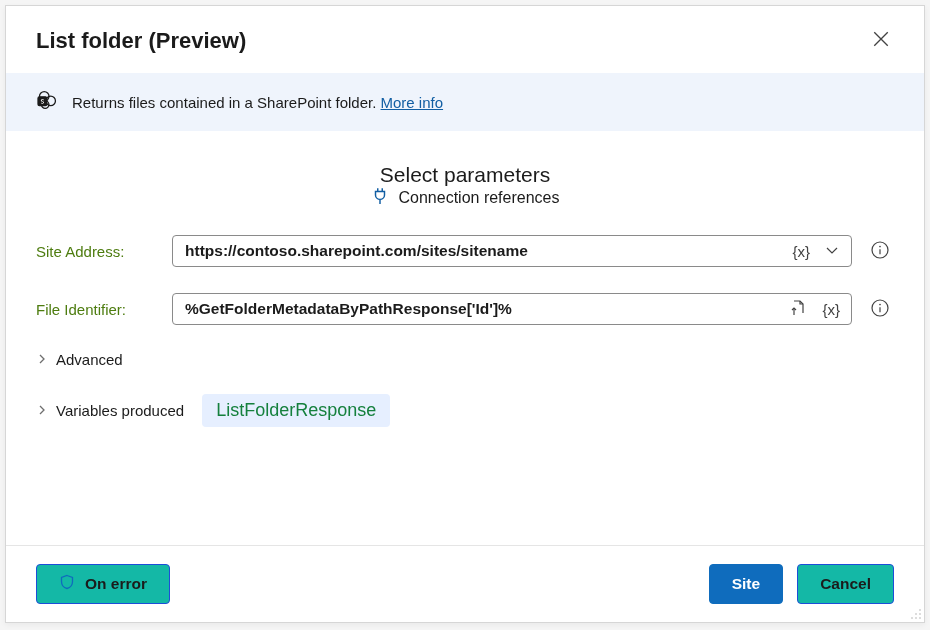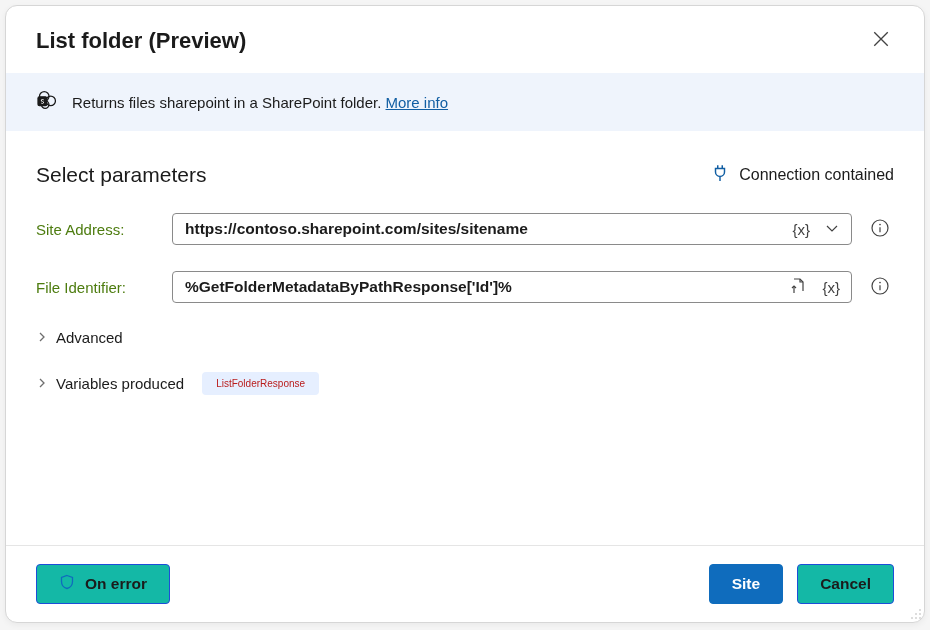--- a/index.html
+++ b/index.html
@@ -11,21 +11,21 @@
       justify-content: center;
       padding: 0;
       width: 930px;
       height: 630px;
     }
     .dialog {
       width: 920px;
       height: 618px;
       background: #fff;
       border: 1px solid #d6d6d6;
-      border-radius: 12px;
+      border-radius: 0;
       margin: 5px;
       display: flex;
       flex-direction: column;
       box-shadow: 0 2px 6px rgba(0,0,0,.05);
       position: relative;
       overflow: hidden;
     }
     .header {
       display: flex;
       align-items: center;
@@ -64,20 +64,21 @@
       flex: 1;
       padding: 20px 30px 0 30px;
       overflow: auto;
     }
     .params-header-row {
       display: flex;
       justify-content: space-between;
       align-items: center;
       margin-top: 12px;
       margin-bottom: 26px;
+      flex-direction: column;
     }
     .section-title {
       font-size: 21px;
       font-weight: 400;
       color: #1b1b1b;
     }
     .conn-ref {
       display: flex;
       align-items: center;
       gap: 10px;
@@ -146,24 +147,24 @@
       cursor: pointer;
       font-size: 15px;
       color: #1b1b1b;
       text-align: center;
     }
     .collapsible .chev {
       color: #6e6e6e;
     }
     .chip {
       background: #e6efff;
-      color: #b91c1c;
+      color: #15803d;
       padding: 6px 14px;
       border-radius: 4px;
-      font-size: 10px;
+      font-size: 18px;
       margin-left: 10px;
     }
     .footer {
       border-top: 1px solid #e5e5e5;
       padding: 18px 30px;
       display: flex;
       align-items: center;
       gap: 14px;
     }
     .btn {
@@ -218,37 +219,37 @@
     <span>
       <svg width="22" height="22" viewBox="0 0 24 24" fill="none" stroke="#1b1b1b" stroke-width="1.4">
         <circle cx="9" cy="8" r="5.2"></circle>
         <circle cx="16" cy="13" r="5.2"></circle>
         <circle cx="10" cy="17" r="4.1"></circle>
         <rect x="2.2" y="8.5" width="9.5" height="9.5" rx="1.5" fill="#1b1b1b"></rect>
         <path d="M5.3 15.2c.3.5.9.8 1.7.8 1 0 1.7-.5 1.7-1.3 0-.7-.5-1-1.4-1.3-.8-.2-1.1-.4-1.1-.8 0-.4.4-.6.9-.6.5 0 .9.2 1.2.5l.6-.7c-.4-.4-1-.7-1.8-.7-1 0-1.8.6-1.8 1.4 0 .8.6 1.1 1.5 1.3.8.2 1 .4 1 .8 0 .4-.4.6-.9.6-.6 0-1-.2-1.3-.6z" fill="#fff" stroke="none"></path>
       </svg>
     </span>
     <span class="desc">
-      <span>Returns files sharepoint in a SharePoint folder. </span><a class="more-info">More info</a>
+      <span>Returns files contained in a SharePoint folder. </span><a class="more-info">More info</a>
     </span>
   </div>
 
   <div class="body">
 
     <div class="params-header-row">
       <div class="section-title">Select parameters</div>
       <div class="conn-ref">
         <span class="plug">
           <svg width="18" height="18" viewBox="0 0 16 16" fill="none" stroke="currentColor" stroke-width="1.3">
               <path d="M6 1v3M10 1v3"></path>
               <path d="M4 4h8v3a4 4 0 0 1-4 4 4 4 0 0 1-4-4z"></path>
               <path d="M8 11v4"></path>
             </svg>
         </span>
-        <span>Connection contained</span>
+        <span>Connection references</span>
       </div>
     </div>
 
     <div class="field-row">
       <div class="field-label">Site Address:</div>
       <div class="input-wrap">
         <input type="text" value="https://contoso.sharepoint.com/sites/sitename" style="">
         <button class="inline-icon-btn">
           <span>{x}</span>
         </button>

